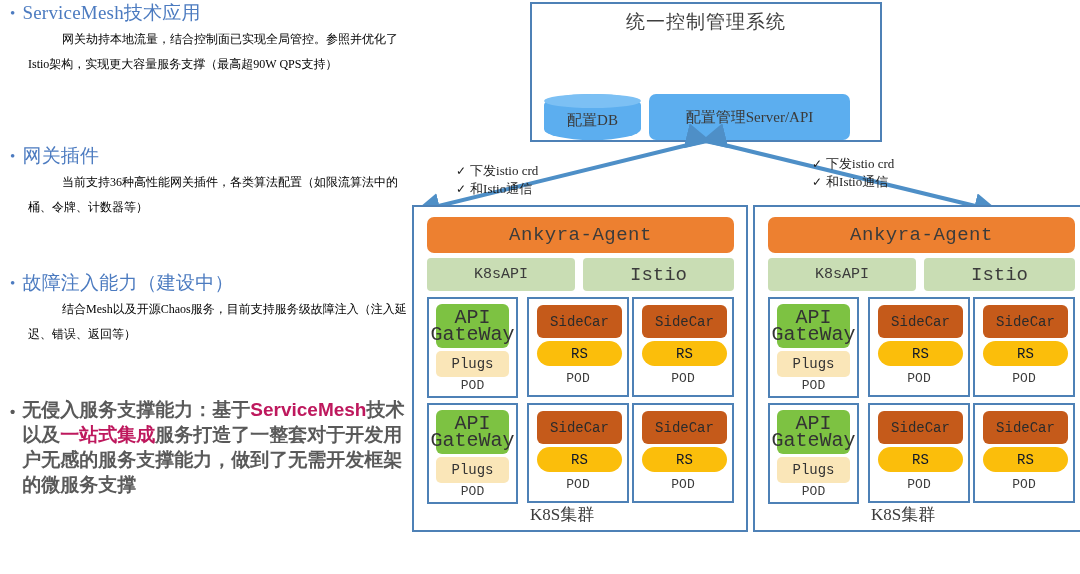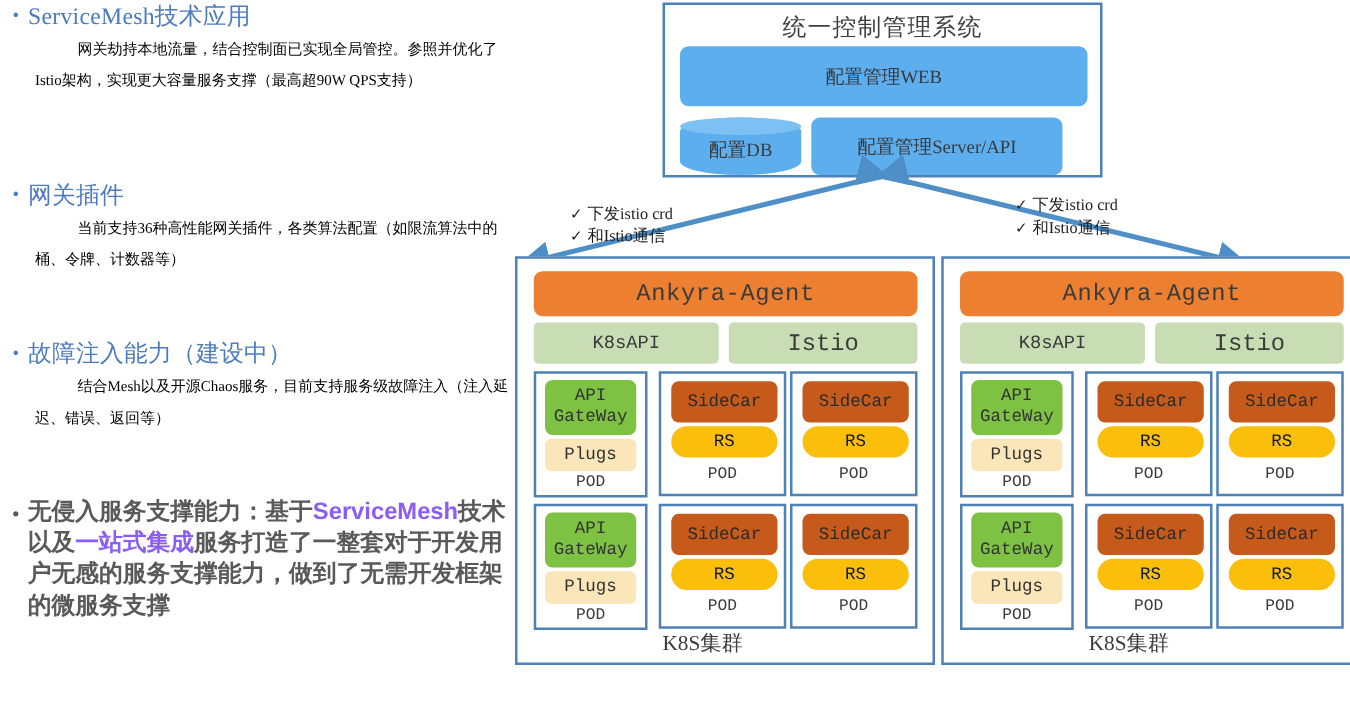--- a/index.html
+++ b/index.html
@@ -43,21 +43,21 @@
     display:flex;align-items:flex-start;
     color:#595959;
     font-family:"Liberation Sans", sans-serif;
     font-size:19px;
     line-height:25px;
     font-weight:600;
   }
   .last-bullet .dot{
     color:#595959;font-size:15px;line-height:1;margin-right:7px;padding-top:7px;
   }
-  .hl{color:#8b5cf6;font-weight:bold;}
+  .hl{color:#be185d;font-weight:bold;}
 
   
   #diagram{position:absolute;left:408px;top:0;width:672px;height:574px;}
 
   .ctrl-box{
     position:absolute;left:122px;top:2px;width:352px;height:140px;
     border:2.5px solid #4E81B6;background:#ffffff;box-sizing:border-box;
   }
   .ctrl-title{
     text-align:center;font-size:19px;color:#3f3f3f;
@@ -132,21 +132,21 @@
   .gw-pod{
     position:absolute;left:13px;width:91px;height:101px;
     border:2px solid #4E81B6;background:#fff;box-sizing:border-box;
   }
   #gw-l-1,#gw-r-1{top:90px;}
   #gw-l-2,#gw-r-2{top:196px;}
   .gw-green{
     position:absolute;left:7px;top:5px;width:73px;height:44px;
     background:#7DC242;border-radius:6px;
     display:flex;flex-direction:column;align-items:center;justify-content:center;
-    color:#333;font-size:14px;font-family:"Liberation Mono", monospace;line-height:17px;text-align:right;
+    color:#333;font-size:20px;font-family:"Liberation Mono", monospace;line-height:17px;text-align:right;
   }
   .gw-plugs{
     position:absolute;left:7px;top:52px;width:73px;height:26px;
     background:#FAE6B8;border-radius:5px;
     display:flex;align-items:center;justify-content:center;
     color:#333;font-size:14px;font-family:"Liberation Mono", monospace;
   }
   .gw-podlbl{
     position:absolute;left:0;top:79px;width:100%;text-align:center;
     color:#3b3b3b;font-size:13px;font-family:"Liberation Mono", monospace;
@@ -215,21 +215,20 @@
       <span><span>无侵入服务支撑能力：基于</span><span class="hl">ServiceMesh</span><span>技术以及</span><span class="hl">一站式集成</span><span>服务打造了一整套对于开发用户无感的服务支撑能力，做到了无需开发框架的微服务支撑</span></span>
     </div>
   </div>
 
 </div>
 
 <div id="diagram">
 
   <div class="ctrl-box">
     <div class="ctrl-title">统一控制管理系统</div>
-    <div class="web-bar">配置管理WEB</div>
     <div class="db-cyl">
         <span>配置DB</span>
       </div>
     <div class="api-bar">配置管理Server/API</div>
   </div>
 
   <svg id="arrows" viewBox="0 0 672 574">
     <defs>
       <marker id="ah" markerWidth="7" markerHeight="7" refX="5.5" refY="3.2" orient="auto">
         <path d="M0,0 L6.5,3.2 L0,6.4 z" fill="#4E8FC7"></path>

